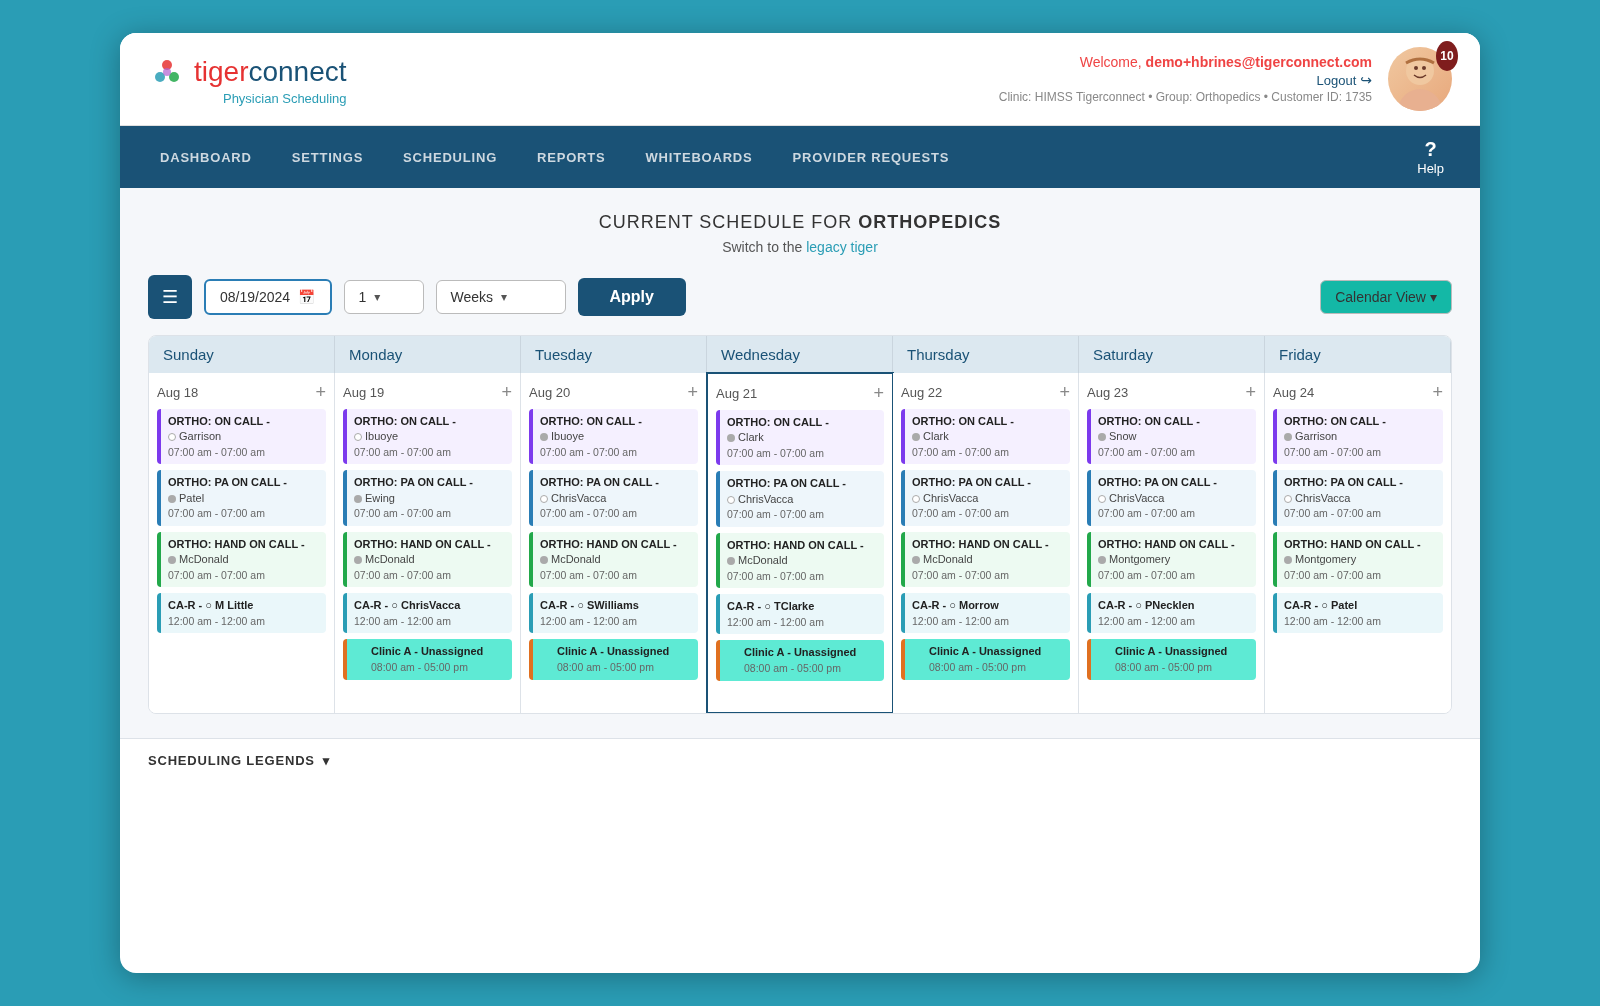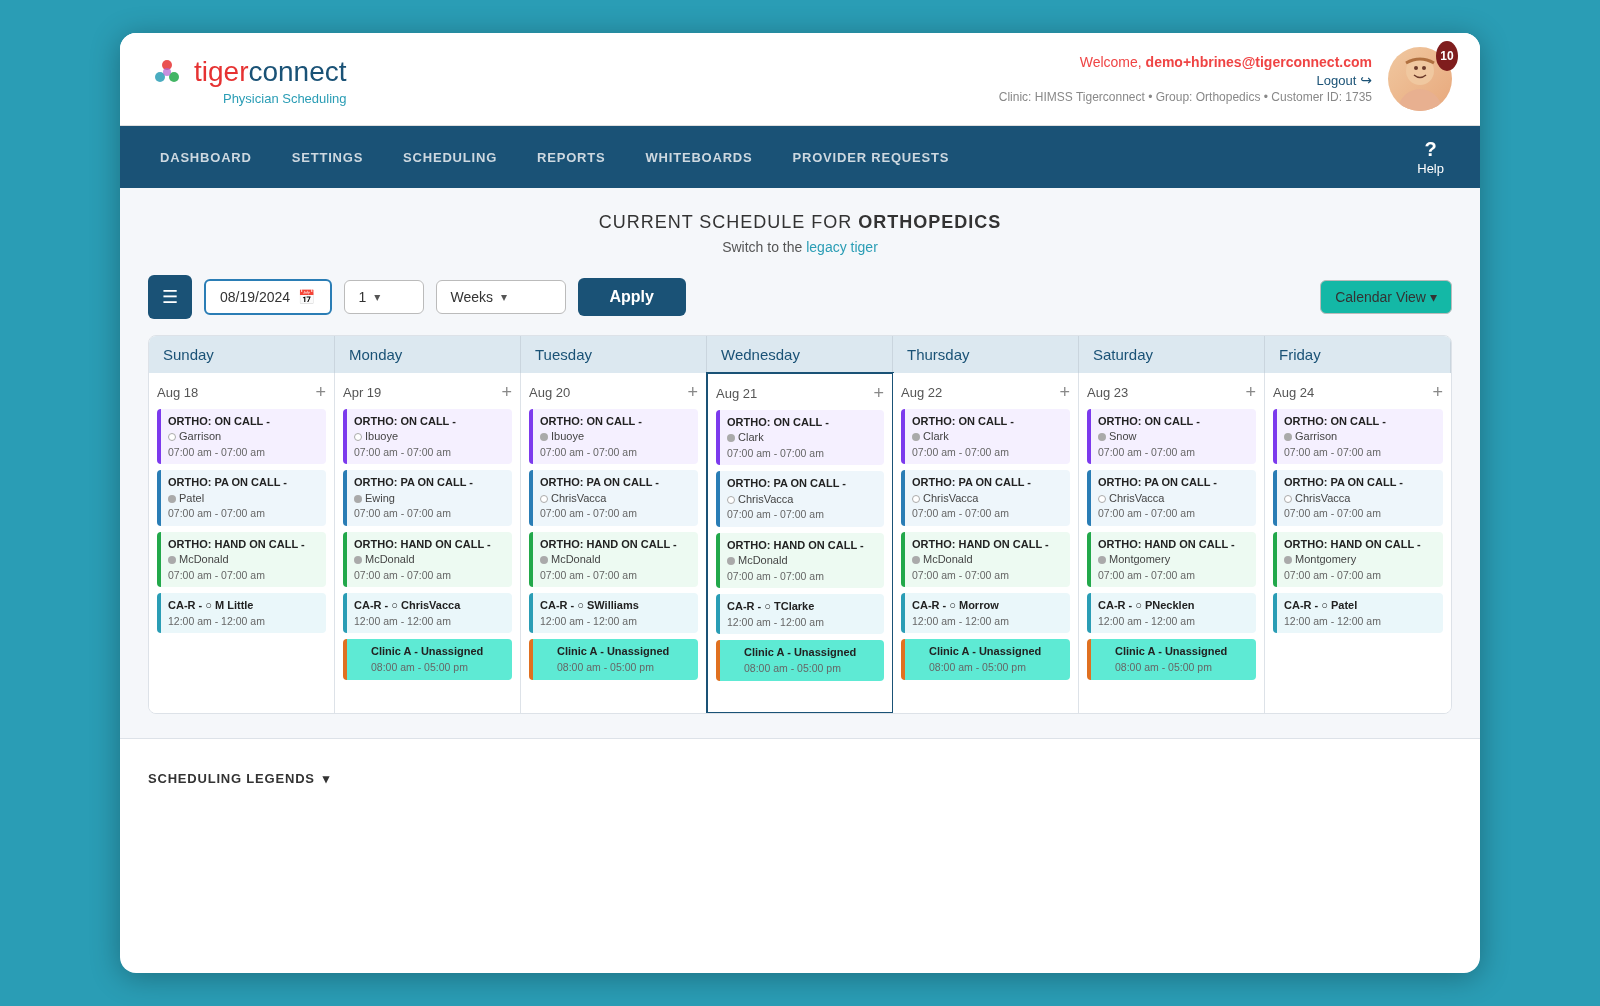--- a/index.html
+++ b/index.html
@@ -300,21 +300,21 @@
       border-radius: 50%;
       display: inline-block;
     }
     .dot.gray { background: #aaa; }
     .dot.empty { background: white; border: 1px solid #aaa; }
     .event-time { font-size: 10.5px; color: #666; }
     
     .footer-bar {
       background: white;
       border-top: 1px solid #dde2e8;
-      padding: 32px 28px;
+      padding: 14px 28px;
       display: flex;
       align-items: center;
       gap: 8px;
       cursor: pointer;
     }
     .footer-bar span {
       font-size: 13px;
       font-weight: 700;
       letter-spacing: 0.8px;
       color: #333;
@@ -451,21 +451,21 @@
           <div class="event-time">07:00 am - 07:00 am</div>
         </div>
         <div class="event-card teal">
           <div class="event-title">CA-R - ○ M Little</div>
           <div class="event-time">12:00 am - 12:00 am</div>
         </div>
       </div>
 
       <div class="day-col">
         <div class="day-date-row">
-          <span>Apr 19</span>
+          <span>Aug 19</span>
           <span class="add-btn">+</span>
         </div>
         <div class="event-card purple">
           <div class="event-title">ORTHO: ON CALL -</div>
           <div class="event-person"><span class="dot empty"></span> Ibuoye</div>
           <div class="event-time">07:00 am - 07:00 am</div>
         </div>
         <div class="event-card blue">
           <div class="event-title">ORTHO: PA ON CALL -</div>
           <div class="event-person"><span class="dot gray"></span> Ewing</div>

